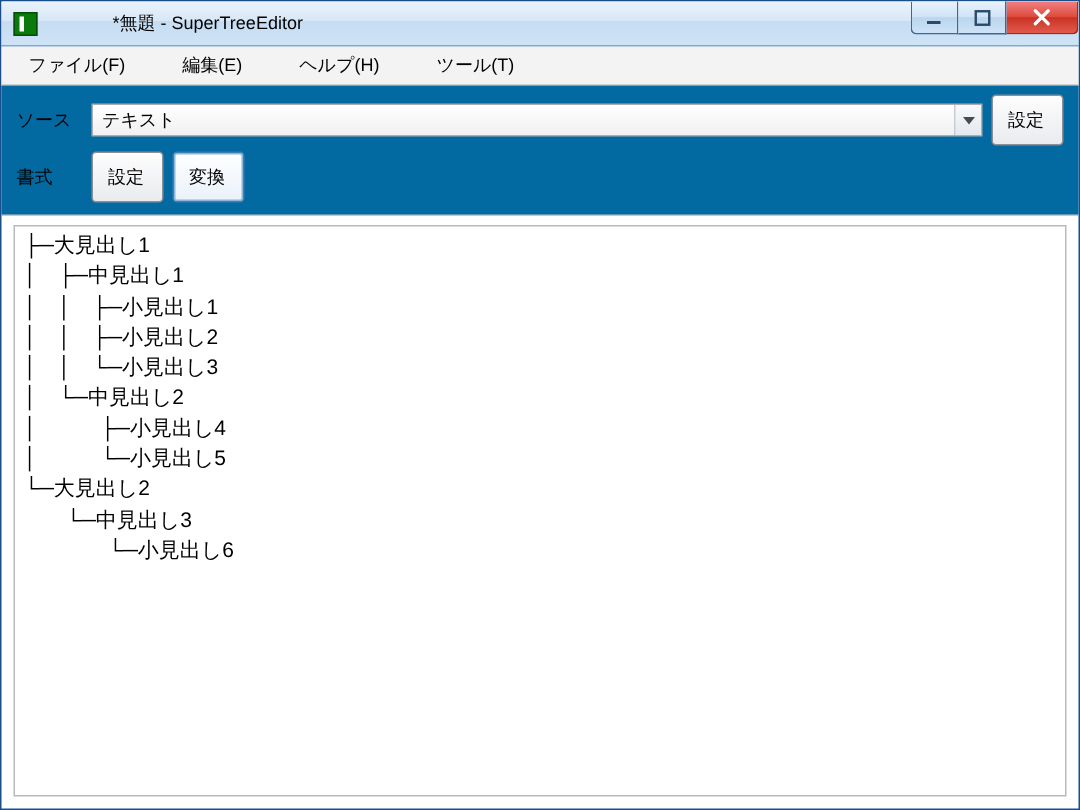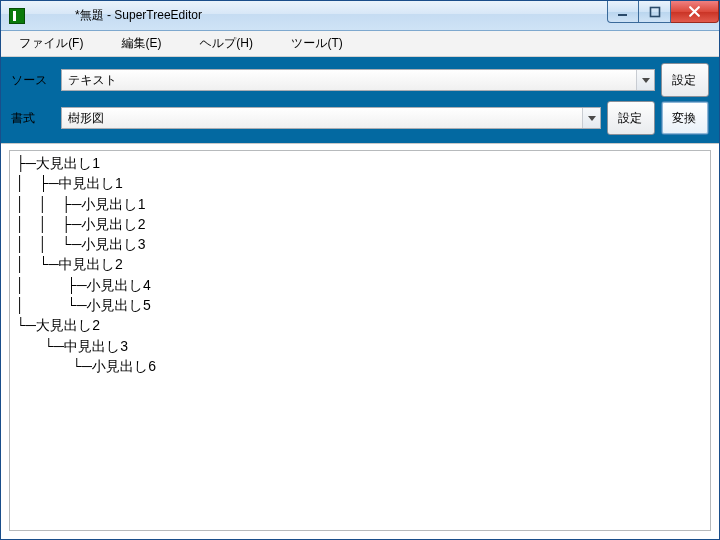--- a/index.html
+++ b/index.html
@@ -202,26 +202,20 @@
         <span class="combo-arrow">
             <span class="chev"></span>
           </span>
       </div>
       <div class="btn">
         <span>設定</span>
       </div>
     </div>
     <div class="row">
       <span class="lbl">書式</span>
-      <div class="combo">
-        <span class="combo-text">樹形図</span>
-        <span class="combo-arrow">
-            <span class="chev"></span>
-          </span>
-      </div>
       <div class="btn">
         <span>設定</span>
       </div>
       <div class="btn primary">
         <span>変換</span>
       </div>
     </div>
   </div>
 
   <div class="output-wrap">

